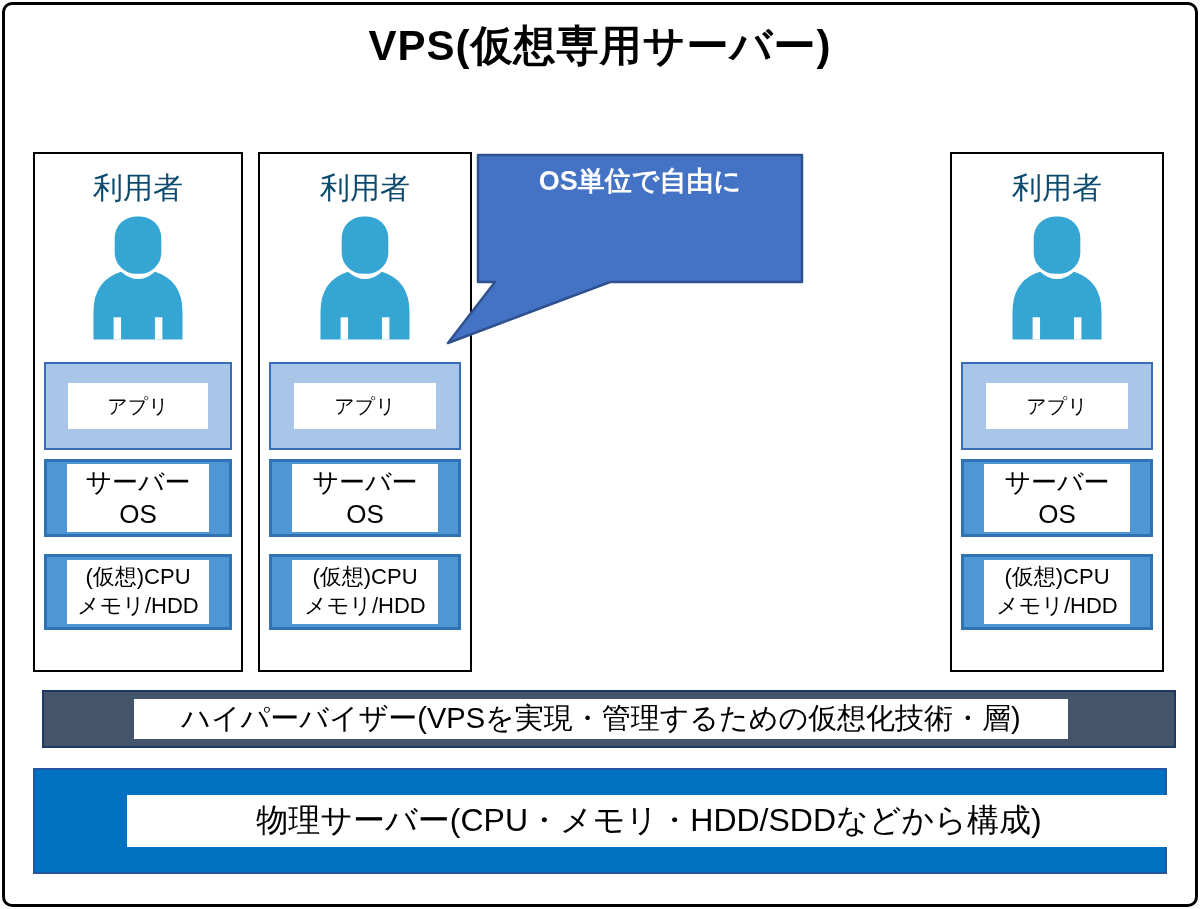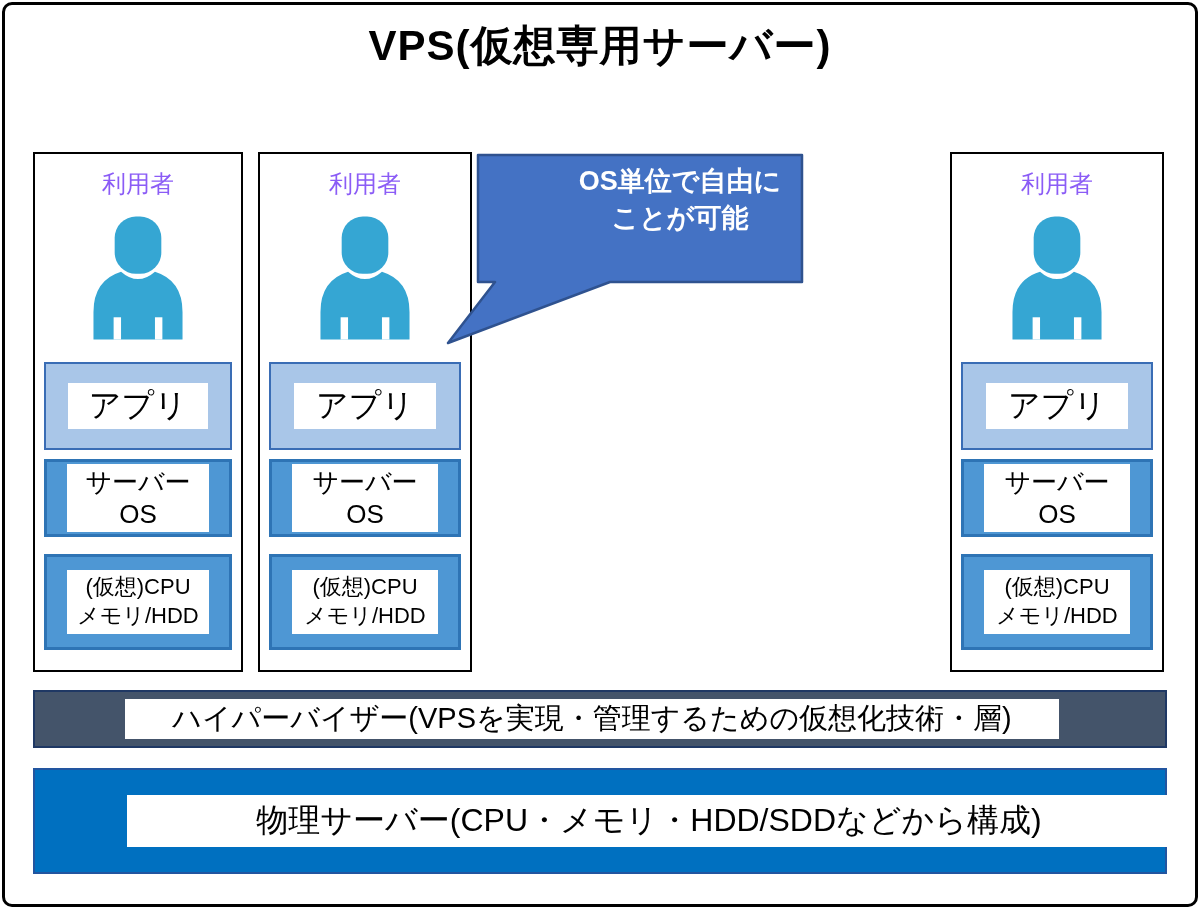--- a/index.html
+++ b/index.html
@@ -27,61 +27,61 @@
   .user-col {
     position: absolute; top: 152px;
     width: 213px; height: 520px;
     background: #fff; border: 2px solid #000;
   }
   .col-1 { left: 33px; width: 210px; }
   .col-2 { left: 258px; width: 214px; }
   .col-3 { left: 950px; width: 214px; }
   .col-label {
     position: absolute; top: 14px; left: 0; width: 100%;
-    text-align: center; font-size: 24px; color: #8b5cf6;
+    text-align: center; font-size: 30px; color: #0c4a6e;
   }
   .person {
     position: absolute; top: 52px; left: 50%;
     transform: translateX(-50%);
     width: 106px; height: 142px;
   }
   .pfill { fill: var(--user-icon); }
   .box {
     position: absolute; left: 9px; right: 9px;
     display: flex; align-items: center; justify-content: center;
   }
   .box.app { top: 208px; height: 88px; background: var(--app-box-fill); border: 2px solid var(--app-box-border); }
   .box.os  { top: 305px; height: 78px; background: var(--os-box-fill);  border: 3px solid var(--os-box-border); }
-  .box.hw  { top: 400px; height: 96px; background: var(--os-box-fill);  border: 3px solid var(--os-box-border); }
+  .box.hw  { top: 400px; height: 76px; background: var(--os-box-fill);  border: 3px solid var(--os-box-border); }
   .inner {
     background: #fff;
     display: flex; flex-direction: column;
     align-items: center; justify-content: center;
     text-align: center; color: #000;
   }
-  .app .inner { width: 76%; height: 46px; font-size: 32px; }
+  .app .inner { width: 76%; height: 46px; font-size: 20px; }
   .os  .inner { width: 78%; height: 68px; font-size: 26px; line-height: 1.25; }
   .hw  .inner { width: 78%; height: 64px; font-size: 22px; line-height: 1.3; }
   
   .callout { position: absolute; left: 440px; top: 153px; width: 372px; height: 200px; }
   .callout svg { position: absolute; inset: 0; width: 100%; height: 100%; }
   .callout path {
     fill: var(--callout-fill);
     stroke: var(--callout-border);
     stroke-width: 2.5;
     stroke-linejoin: round;
   }
   .callout-text {
     position: absolute; left: 38px; top: 10px; width: 324px;
     color: #fff; text-align: center;
-    font-size: 27px; font-weight: 600; line-height: 37px; margin-left: 40px;
+    font-size: 27px; font-weight: 600; line-height: 37px;
   }
   
   .bar { position: absolute; left: 33px; width: 1134px; }
-  .bar.hypervisor { top: 690px; height: 58px; background: var(--hypervisor-fill); border: 2px solid var(--hypervisor-border); }
+  .bar.hypervisor { top: 690px; height: 58px; background: var(--hypervisor-fill); border: 2px solid var(--hypervisor-border); margin-left: 9px; }
   .bar.physical   { top: 768px; height: 106px; background: var(--physical-fill);  border: 2px solid var(--physical-border); }
   .bar-inner {
     position: absolute; background: #fff;
     display: flex; align-items: center; justify-content: center;
     color: #000; white-space: nowrap;
   }
   .hypervisor .bar-inner { left: 90px; top: 7px; width: 934px; height: 40px; font-size: 29px; }
   .physical   .bar-inner { left: 92px; top: 25px; width: 1044px; height: 52px; font-size: 32px; }
 </style>
 </head>
@@ -165,21 +165,20 @@
     </div>
   </div>
 </div>
 
 <div class="callout">
   <svg viewBox="0 0 372 200" aria-hidden="true">
     <path d="M 38 2 L 362 2 L 362 129 L 170 129 L 8 190 L 55 129 L 38 129 Z"></path>
   </svg>
   <div class="callout-text">
     <div>OS単位で自由に</div>
-    <div>ことが可能</div>
   </div>
 </div>
 
 <div class="bar hypervisor">
   <div class="bar-inner">ハイパーバイザー(VPSを実現・管理するための仮想化技術・層)</div>
 </div>
 
 <div class="bar physical">
   <div class="bar-inner">物理サーバー(CPU・メモリ・HDD/SDDなどから構成)</div>
 </div>

